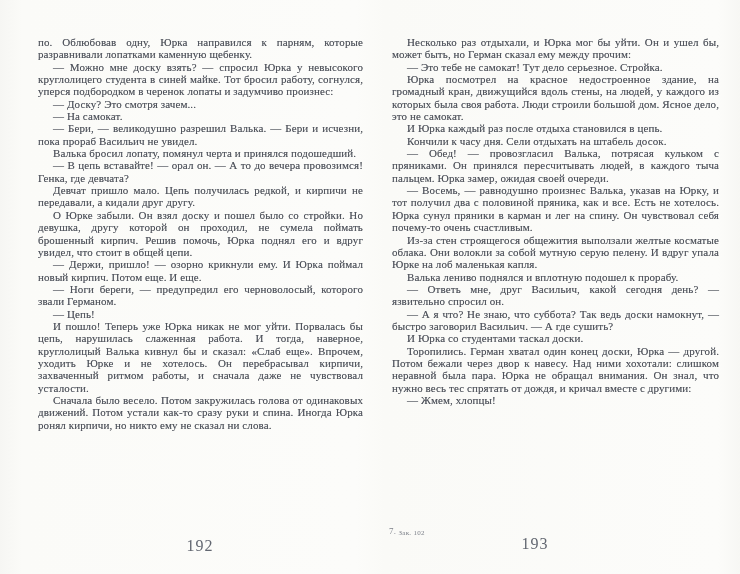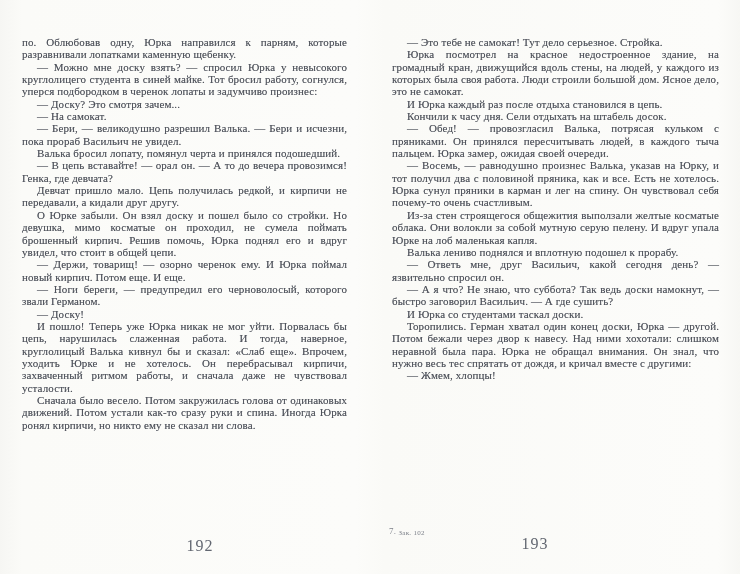--- a/index.html
+++ b/index.html
@@ -23,21 +23,21 @@
     position: absolute;
     top: 36px;
     color: #4e525b;
     font-size: 11px;
     line-height: 12.35px;
     text-align: justify;
     letter-spacing: 0.1px;
     text-shadow: 0 0 0.5px rgba(78,82,91,0.55);
   }
   .page-column.left {
-    left: 22px;
+    left: 38px;
     width: 325px;
   }
   .page-column.right {
     left: 392px;
     width: 327px;
   }
   .page-column p.para {
     margin: 0;
     text-indent: 15px;
   }
@@ -80,29 +80,30 @@
 
 <div class="page-column left">
     <p class="para no-indent">по. Облюбовав одну, Юрка направился к парням, которые разравнивали лопатками каменную щебенку.</p>
     <p class="para">— Можно мне доску взять? — спросил Юрка у невысокого круглолицего студента в синей майке. Тот бросил работу, согнулся, уперся подбородком в черенок лопаты и задумчиво произнес:</p>
     <p class="para">— Доску? Это смотря зачем...</p>
     <p class="para">— На самокат.</p>
     <p class="para">— Бери, — великодушно разрешил Валька. — Бери и исчезни, пока прораб Васильич не увидел.</p>
     <p class="para">Валька бросил лопату, помянул черта и принялся подошедший.</p>
     <p class="para">— В цепь вставайте! — орал он. — А то до вечера провозимся! Генка, где девчата?</p>
     <p class="para">Девчат пришло мало. Цепь получилась редкой, и кирпичи не передавали, а кидали друг другу.</p>
-    <p class="para">О Юрке забыли. Он взял доску и пошел было со стройки. Но девушка, мимо косматые он проходил, не сумела поймать брошенный кирпич. Решив помочь, Юрка поднял его и вдруг увидел, что стоит в общей цепи.</p>
-    <p class="para">— Держи, товарищ! — озорно черенок ему. И Юрка поймал новый кирпич. Потом еще. И еще.</p>
+    <p class="para">О Юрке забыли. Он взял доску и пошел было со стройки. Но девушка, другу которой он проходил, не сумела поймать брошенный кирпич. Решив помочь, Юрка поднял его и вдруг увидел, что стоит в общей цепи.</p>
+    <p class="para">— Держи, пришло! — озорно крикнули ему. И Юрка поймал новый кирпич. Потом еще. И еще.</p>
     <p class="para">— Ноги береги, — предупредил его черноволосый, которого звали Германом.</p>
-    <p class="para">— Доску!</p>
+    <p class="para">— Цепь!</p>
     <p class="para">И пошло! Теперь уже Юрка никак не мог уйти. Порвалась бы цепь, нарушилась слаженная работа. И тогда, наверное, круглолицый Валька кивнул бы и сказал: «Слаб еще». Впрочем, уходить Юрке и не хотелось. Он перебрасывал кирпичи, захваченный ритмом работы, и сначала даже не чувствовал усталости.</p>
     <p class="para">Сначала было весело. Потом закружилась голова от одинаковых движений. Потом устали как-то сразу руки и спина. Иногда Юрка ронял кирпичи, но никто ему не сказал ни слова.</p>
   </div>
 
 <div class="page-column right">
+    <p class="para">Несколько раз отдыхали, и Юрка мог бы уйти. Он и ушел бы, может быть, но Герман сказал ему между прочим:</p>
     <p class="para">— Это тебе не самокат! Тут дело серьезное. Стройка.</p>
     <p class="para">Юрка посмотрел на красное недостроенное здание, на громадный кран, движущийся вдоль стены, на людей, у каждого из которых была своя работа. Люди строили большой дом. Ясное дело, это не самокат.</p>
     <p class="para">И Юрка каждый раз после отдыха становился в цепь.</p>
     <p class="para">Кончили к часу дня. Сели отдыхать на штабель досок.</p>
     <p class="para">— Обед! — провозгласил Валька, потрясая кульком с пряниками. Он принялся пересчитывать людей, в каждого тыча пальцем. Юрка замер, ожидая своей очереди.</p>
     <p class="para">— Восемь, — равнодушно произнес Валька, указав на Юрку, и тот получил два с половиной пряника, как и все. Есть не хотелось. Юрка сунул пряники в карман и лег на спину. Он чувствовал себя почему-то очень счастливым.</p>
     <p class="para">Из-за стен строящегося общежития выползали желтые косматые облака. Они волокли за собой мутную серую пелену. И вдруг упала Юрке на лоб маленькая капля.</p>
     <p class="para">Валька лениво поднялся и вплотную подошел к прорабу.</p>
     <p class="para">— Ответь мне, друг Васильич, какой сегодня день? — язвительно спросил он.</p>
     <p class="para">— А я что? Не знаю, что суббота? Так ведь доски намокнут, — быстро заговорил Васильич. — А где сушить?</p>

